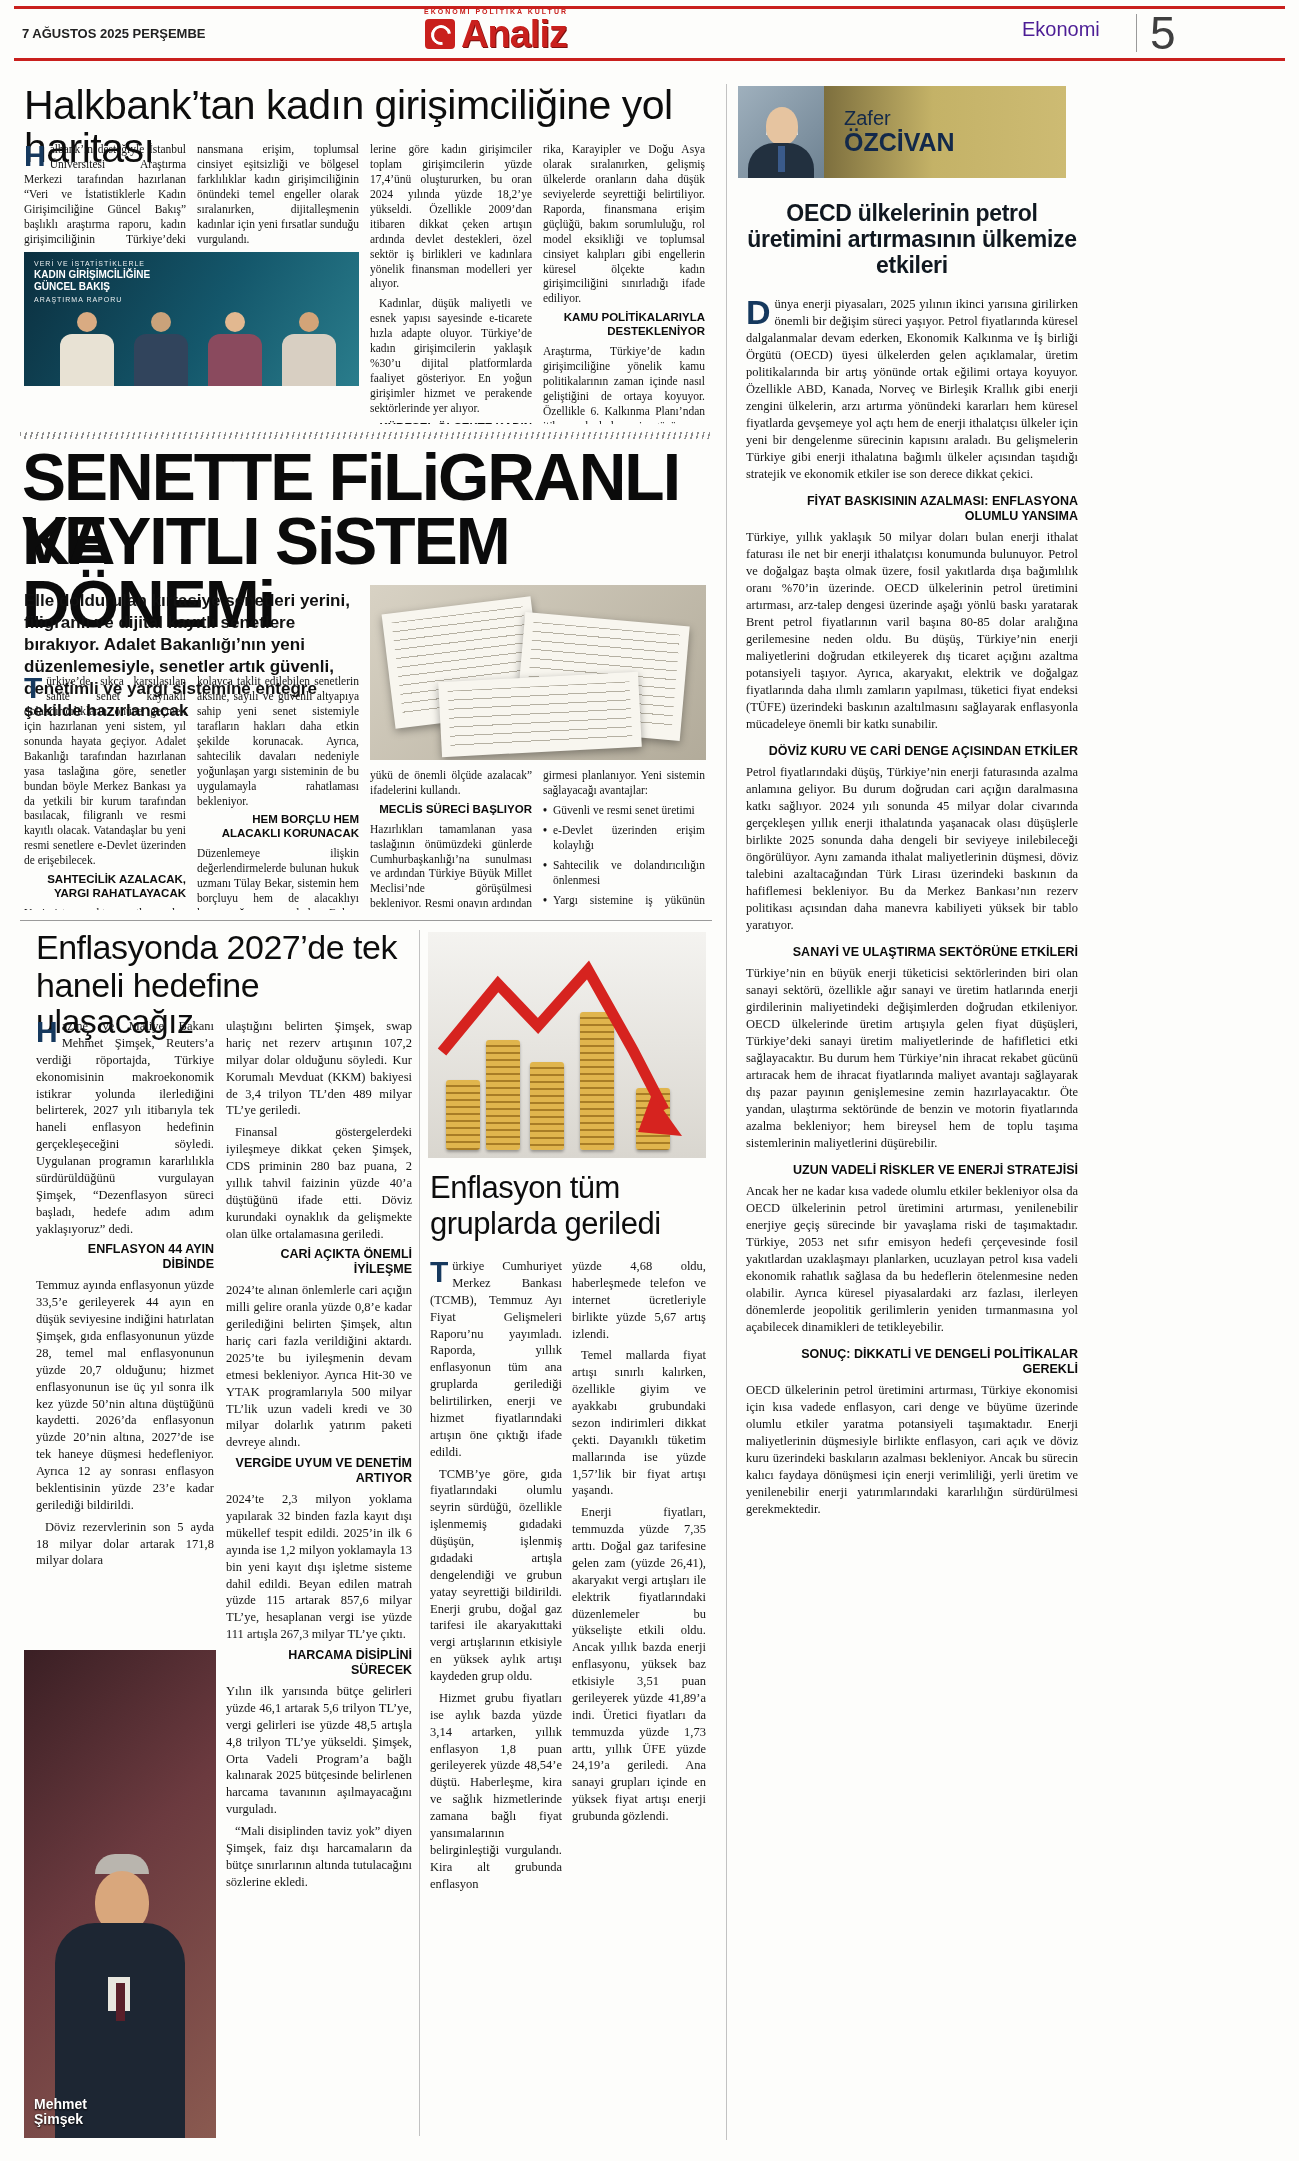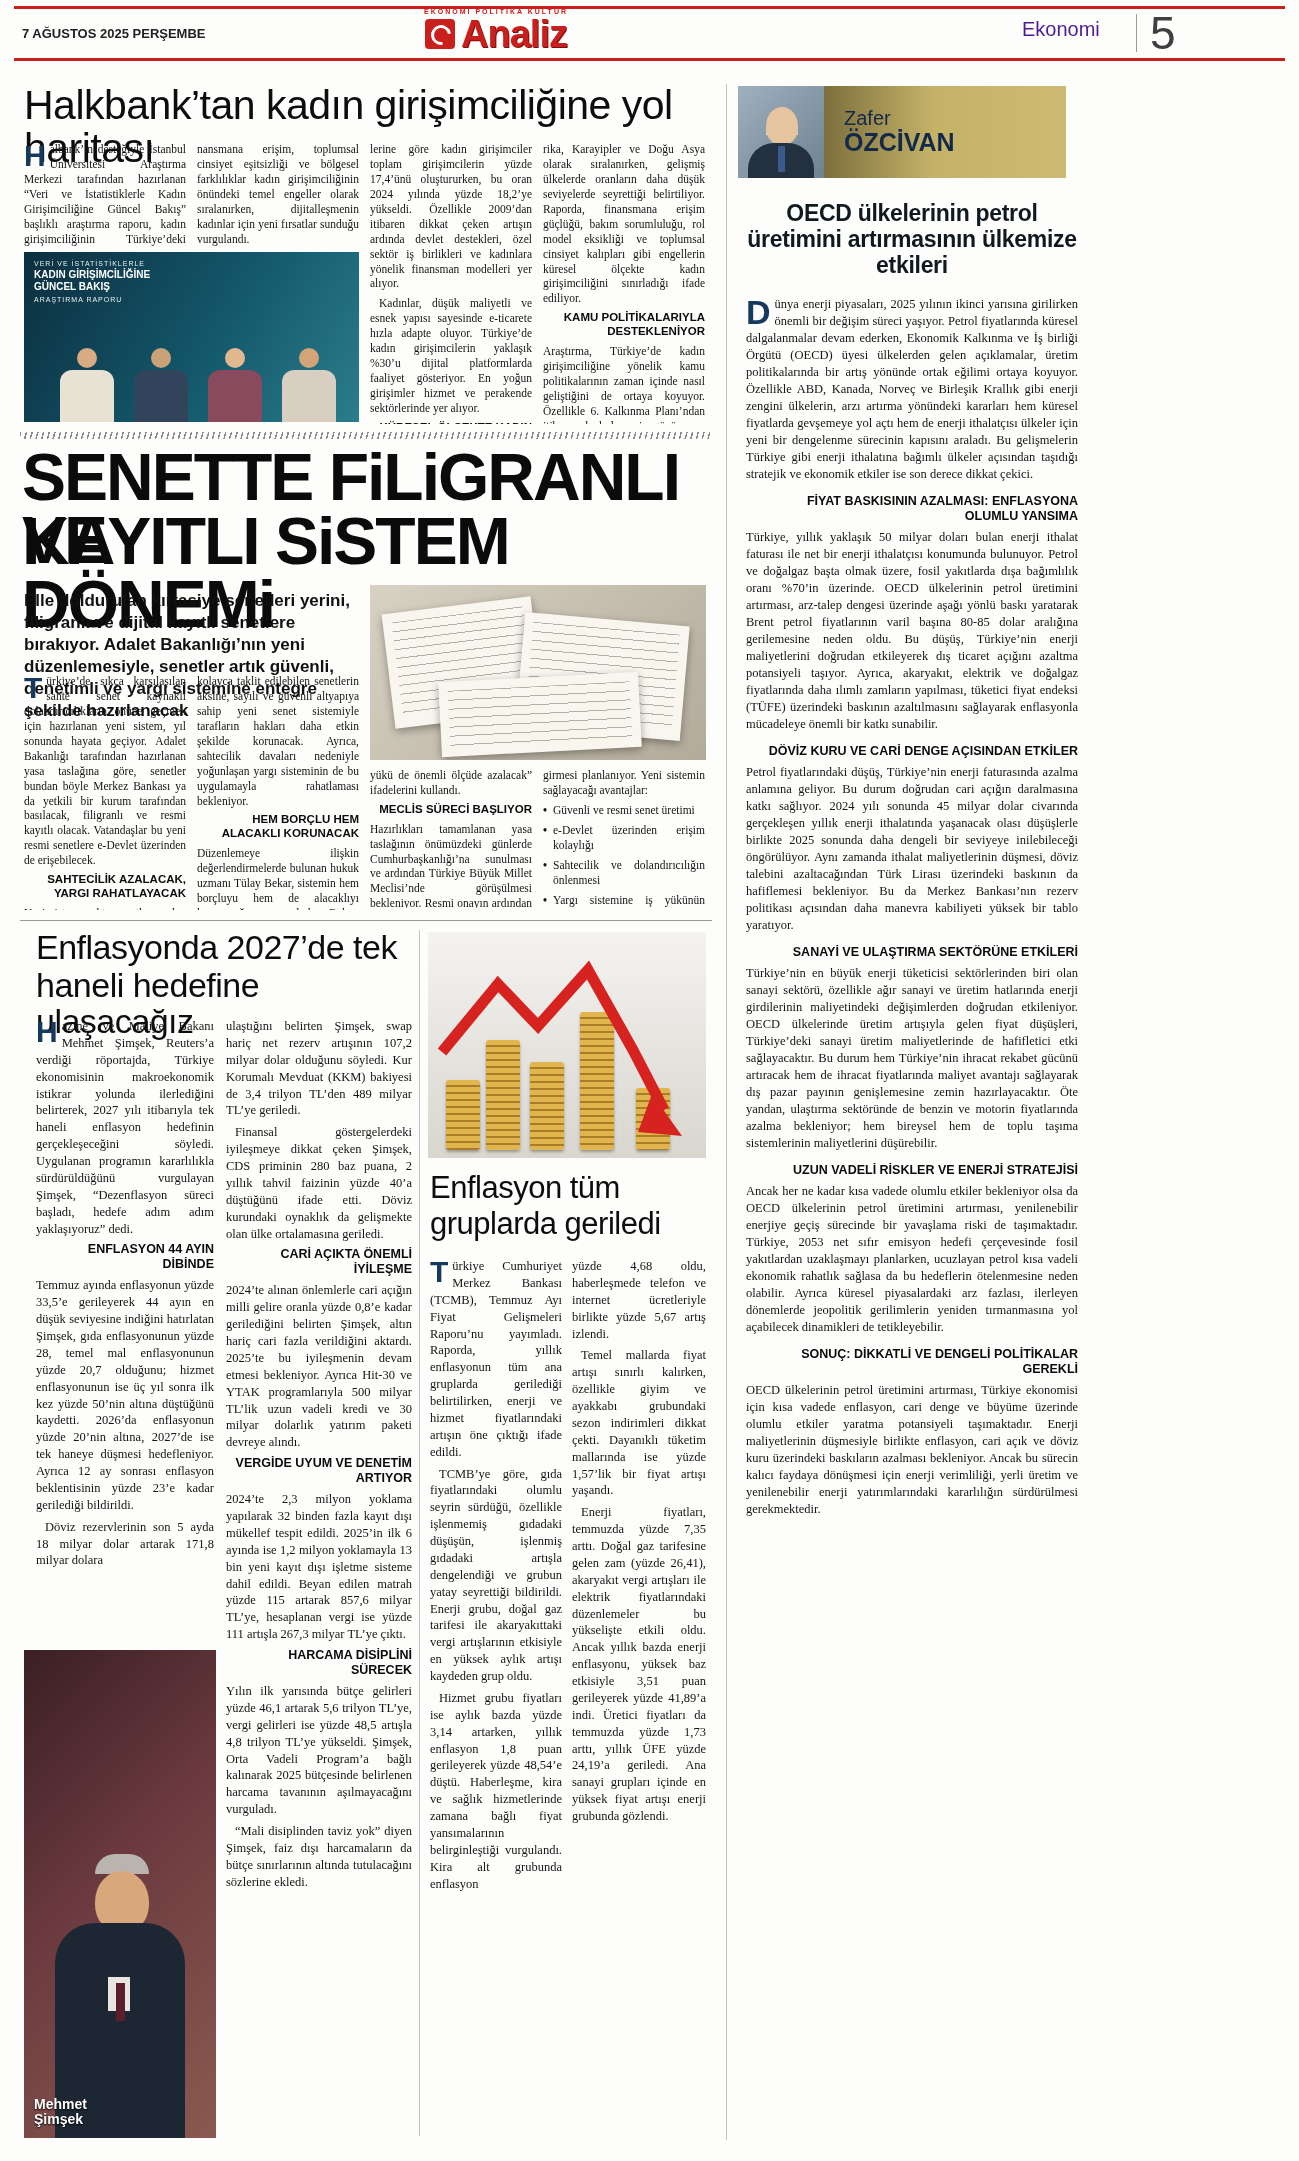--- a/index.html
+++ b/index.html
@@ -125,21 +125,21 @@
     <p>Kadınlar, düşük maliyetli ve esnek yapısı sayesinde e-ticarete hızla adapte oluyor. Türkiye’de kadın girişimcilerin yaklaşık %30’u dijital platformlarda faaliyet gösteriyor. En yoğun girişimler hizmet ve perakende sektörlerinde yer alıyor.</p>
     <p class="subhead">KÜRESEL ÖLÇEKTE KADIN GİRİŞİMCİLİĞİ %30’UN ALTINDA</p>
 
   </div>
   <div class="col" style="left:543px;top:142px;width:162px;height:282px">
     <p class="first">rika, Karayipler ve Doğu Asya olarak sıralanırken, gelişmiş ülkelerde oranların daha düşük seviyelerde seyrettiği belirtiliyor. Raporda, finansmana erişim güçlüğü, bakım sorumluluğu, rol model eksikliği ve toplumsal cinsiyet kalıpları gibi engellerin küresel ölçekte kadın girişimciliğini sınırladığı ifade ediliyor.</p>
     <p class="subhead">KAMU POLİTİKALARIYLA DESTEKLENİYOR</p>
     <p class="first">Araştırma, Türkiye’de kadın girişimciliğine yönelik kamu politikalarının zaman içinde nasıl geliştiğini de ortaya koyuyor. Özellikle 6. Kalkınma Planı’ndan itibaren kadınların iş gücüne ve girişimciliğe katılımını teşvik eden politikaların geliştiği vurgulanırken; 11. ve 12. Kalkınma Planları’nda dijital okuryazarlık eğitimleri, kırsal kalkınma destekleri ve rehberlik hizmetlerinin öne çıktığı belirtiliyor.</p>
   </div>
 
-  <div class="abs photo1" style="left:24px;top:252px;width:335px;height:170px">
+  <div class="abs photo1" style="left:24px;top:252px;width:335px;height:134px">
     <div class="ovl">
       <div class="t1">VERİ VE İSTATİSTİKLERLE</div>
       <div class="t2">KADIN GİRİŞİMCİLİĞİNE GÜNCEL BAKIŞ</div>
       <div class="t3">ARAŞTIRMA RAPORU</div>
     </div>
     <div class="fig" style="left:36px">
       <div class="fh" style="background:#d9ab82"></div>
         <div class="fb" style="background:#e8e2d4"></div>
     </div>
     <div class="fig" style="left:110px">

